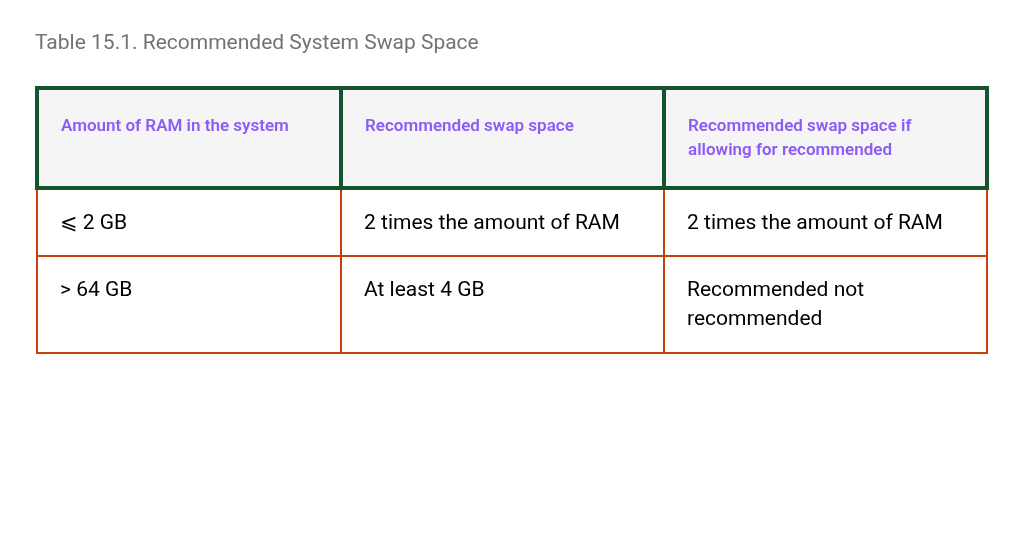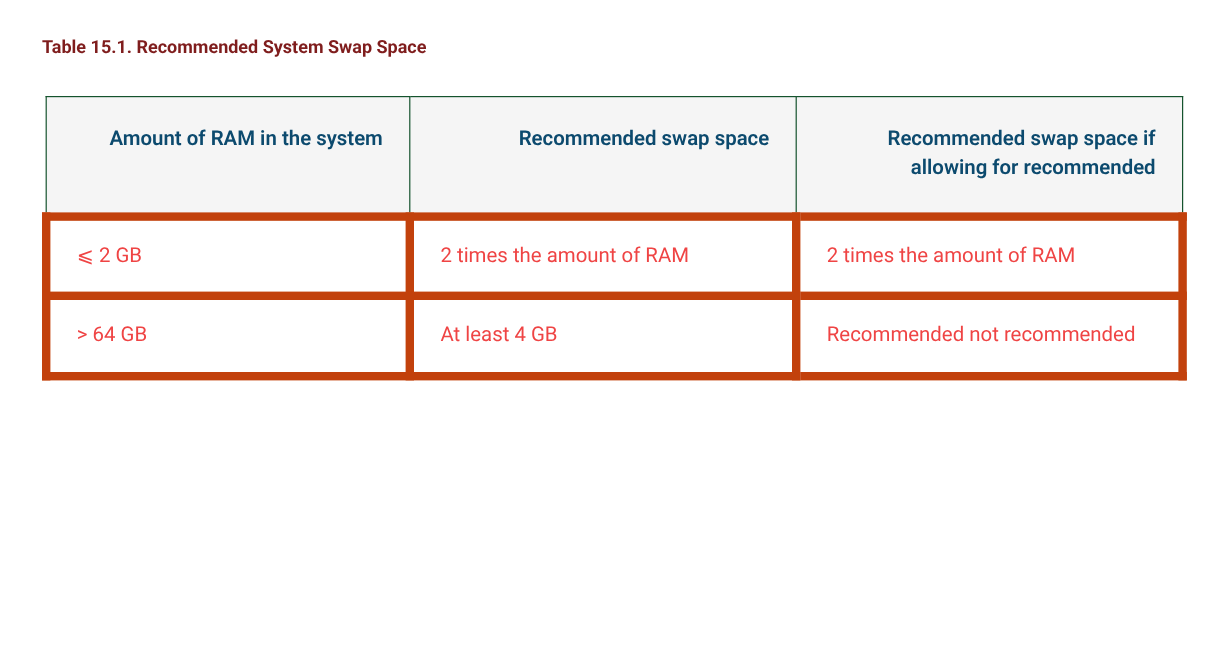--- a/index.html
+++ b/index.html
@@ -8,46 +8,46 @@
       box-sizing: border-box;
     }
     body {
       font-family: -apple-system, BlinkMacSystemFont, "Segoe UI", Roboto, "Helvetica Neue", Arial, sans-serif;
       background: #ffffff;
       padding: 30px 35px;
       color: #151515;
       width: 1024px;
     }
     h2.table-title {
-      font-size: 15px;
-      font-weight: 700;
-      color: #7f1d1d;
+      font-size: 21px;
+      font-weight: 400;
+      color: #737373;
       margin-bottom: 32px;
     }
     table.data-table {
       width: 100%;
       border-collapse: collapse;
       border: 1px solid #e5e5e5;
     }
     table.data-table th {
       background: #f5f5f5;
-      text-align: right;
+      text-align: left;
       padding: 24px 22px;
       font-size: 17px;
       font-weight: 600;
-      color: #0c4a6e;
-      border: 1px solid #14532d;
+      color: #8b5cf6;
+      border: 4px solid #14532d;
       vertical-align: top;
       line-height: 1.4;
     }
     table.data-table td {
       padding: 18px 22px;
-      font-size: 17px;
-      color: #ef4444;
-      border: 7px solid #c2410c;
+      font-size: 21px;
+      color: #000000;
+      border: 2px solid #c2410c;
       vertical-align: top;
       line-height: 1.4;
       background: #ffffff;
     }
     table.data-table th:nth-child(1),
     table.data-table td:nth-child(1) {
       width: 32%;
     }
     table.data-table th:nth-child(2),
     table.data-table td:nth-child(2) {

